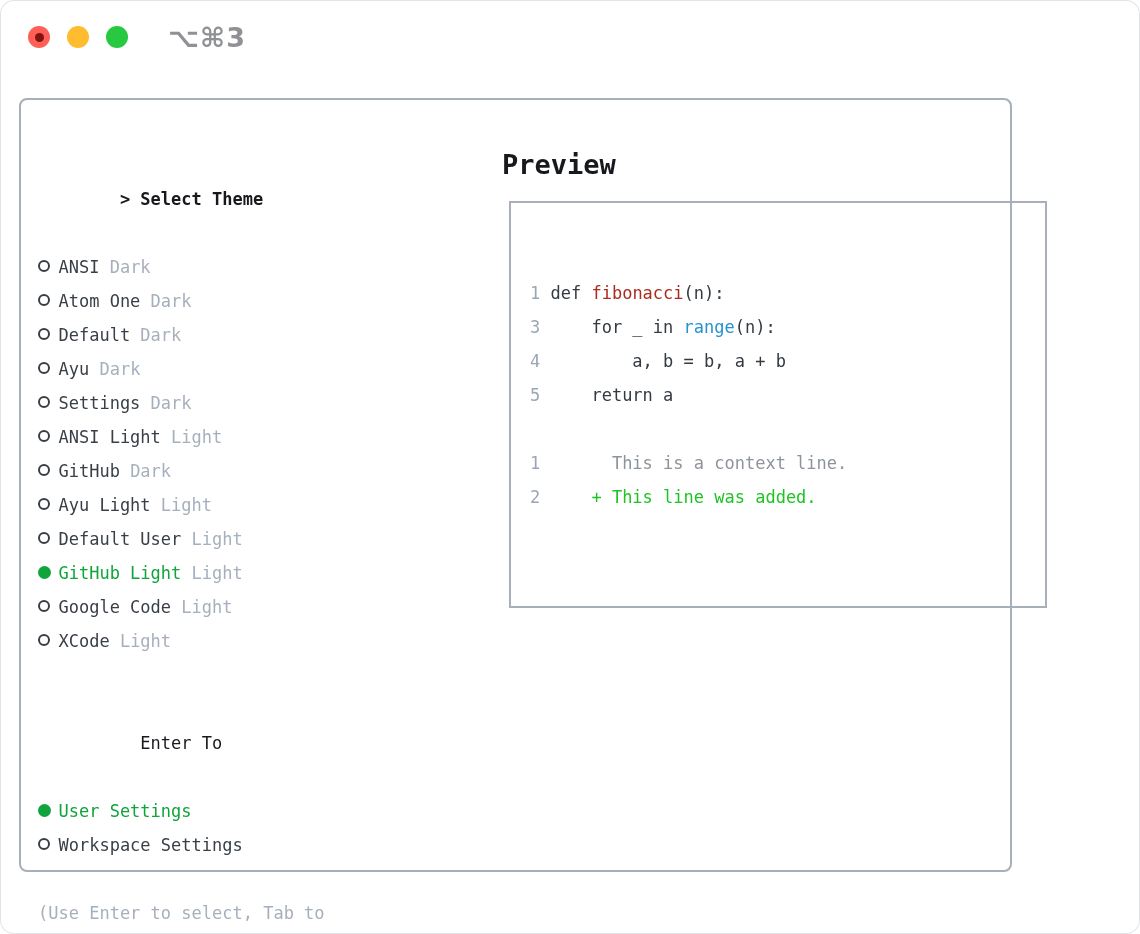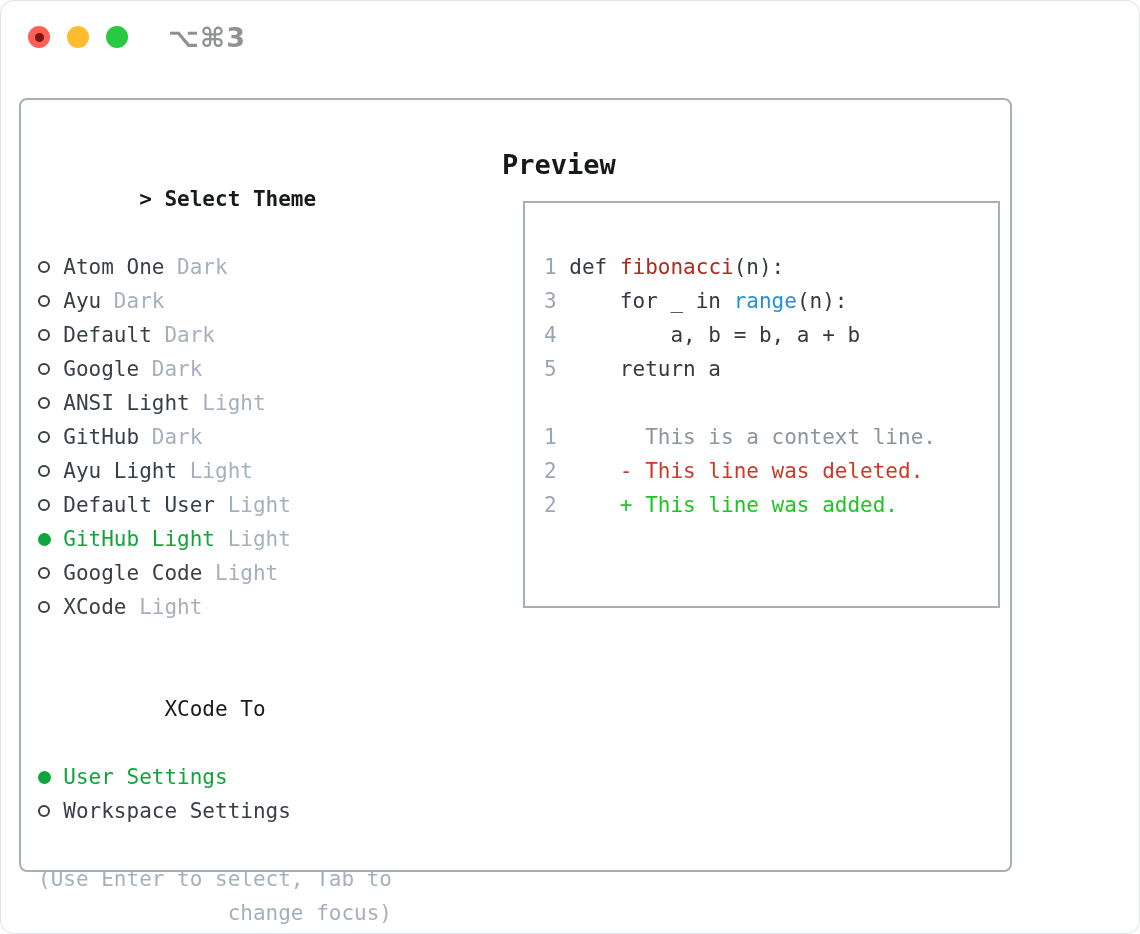--- a/index.html
+++ b/index.html
@@ -39,21 +39,21 @@
   
   .main-panel {
     position: absolute; left: 19px; top: 98px;
     width: 993px; height: 774px;
     border: 2px solid var(--panel-border, #a7afba);
     border-radius: 8px;
     box-sizing: border-box;
   }
   .col-left  { position: absolute; left: 17px; top: 48px; }
   .col-right { position: absolute; left: 481px; top: 48px; }
-  .row, .cline, .hint-line { font-size: 21px; line-height: 34px; white-space: pre; }
+  .row, .cline, .hint-line { font-size: 17px; line-height: 34px; white-space: pre; }
   .spacer { height: 34px; }
   
   .marker { display: inline-block; width: 2ch; }
   .prefix { font-weight: bold; color: var(--heading-black, #17191d); }
   .htext  { font-weight: bold; color: var(--heading-black, #17191d); }
   .apply-header { color: var(--heading-black, #17191d); }
   .dot {
     display: inline-block; width: 12px; height: 12px; box-sizing: border-box;
     border: 2px solid var(--item-dark, #41464d); border-radius: 50%;
     vertical-align: 1px;
@@ -63,25 +63,25 @@
     background: var(--accent-green, #11a43c);
     vertical-align: 0px;
   }
   .name   { color: var(--item-dark, #393f47); }
   .name.sel { color: var(--accent-green, #11a43c); }
   .suffix { color: var(--muted-gray, #a6b0bd); margin-left: 1ch; }
   .hint-line { color: var(--muted-gray, #a6b0bd); text-align: right; }
   
   .preview-header { font-size: 27px; line-height: 34px; font-weight: bold; color: var(--heading-black, #17191d); }
   .preview-box {
-    margin-left: 21px; margin-top: 19px;
-    width: 477px; height: 407px;
+    margin-left: 7px; margin-top: 19px;
+    width: 538px; height: 407px;
     border: 2px solid var(--panel-border, #a9b1bb);
     box-sizing: border-box;
-    padding: 47px 10px 0 19px;
+    padding: 73px 10px 0 19px;
     overflow: hidden;
   }
   .diff-block { margin-top: 34px; }
   .lineno { color: var(--lineno-gray, #9ba6b5); margin-right: 1ch; }
   .tok-code    { color: var(--code-dark, #343a41); }
   .tok-func    { color: var(--func-red, #ab2c1e); }
   .tok-num     { color: var(--number-teal, #0f7f86); }
   .tok-builtin { color: var(--builtin-blue, #2492d2); }
   .tok-context { color: var(--context-gray, #8d949c); }
   .tok-deleted { color: var(--deleted-red, #cb3a27); }
@@ -101,35 +101,36 @@
     <div class="win-title">⌥⌘3</div>
   </div>
 
   <div class="main-panel">
 
     <div class="col-left">
       <div class="row">
         <span class="marker prefix">&gt;</span><span class="htext">Select Theme</span>
       </div>
       <div id="theme-list">
+          <div class="row"><span class="marker"><span class="dot"></span></span><span class="name">ANSI</span><span class="suffix">Dark</span></div>
           <div class="row"><span class="marker"><span class="dot"></span></span><span class="name">Atom One</span><span class="suffix">Dark</span></div>
+          <div class="row"><span class="marker"><span class="dot"></span></span><span class="name">Default</span><span class="suffix">Dark</span></div>
           <div class="row"><span class="marker"><span class="dot"></span></span><span class="name">Ayu</span><span class="suffix">Dark</span></div>
-          <div class="row"><span class="marker"><span class="dot"></span></span><span class="name">Default</span><span class="suffix">Dark</span></div>
-          <div class="row"><span class="marker"><span class="dot"></span></span><span class="name">Google</span><span class="suffix">Dark</span></div>
+          <div class="row"><span class="marker"><span class="dot"></span></span><span class="name">Settings</span><span class="suffix">Dark</span></div>
           <div class="row"><span class="marker"><span class="dot"></span></span><span class="name">ANSI Light</span><span class="suffix">Light</span></div>
           <div class="row"><span class="marker"><span class="dot"></span></span><span class="name">GitHub</span><span class="suffix">Dark</span></div>
           <div class="row"><span class="marker"><span class="dot"></span></span><span class="name">Ayu Light</span><span class="suffix">Light</span></div>
           <div class="row"><span class="marker"><span class="dot"></span></span><span class="name">Default User</span><span class="suffix">Light</span></div>
           <div class="row"><span class="marker"><span class="dot dot-filled"></span></span><span class="name sel">GitHub Light</span><span class="suffix">Light</span></div>
           <div class="row"><span class="marker"><span class="dot"></span></span><span class="name">Google Code</span><span class="suffix">Light</span></div>
           <div class="row"><span class="marker"><span class="dot"></span></span><span class="name">XCode</span><span class="suffix">Light</span></div>
         </div>
       <div class="spacer"></div>
       <div class="row">
-        <span class="marker"></span><span class="apply-header">XCode To</span>
+        <span class="marker"></span><span class="apply-header">Enter To</span>
       </div>
       <div id="apply-list">
           <div class="row"><span class="marker"><span class="dot dot-filled"></span></span><span class="name sel">User Settings</span></div>
           <div class="row"><span class="marker"><span class="dot"></span></span><span class="name">Workspace Settings</span></div>
         </div>
       <div class="spacer"></div>
       <div id="hint-block">
           <div class="hint-line">(Use Enter to select, Tab to</div>
           <div class="hint-line">change focus)</div>
         </div>
@@ -139,20 +140,19 @@
       <div class="preview-header">Preview</div>
       <div class="preview-box">
         <div id="code-block">
             <div class="cline"><span class="lineno">1</span><span class="tok-code">def </span><span class="tok-func">fibonacci</span><span class="tok-code">(n):</span></div>
             <div class="cline"><span class="lineno">3</span><span class="tok-code">    for _ in </span><span class="tok-builtin">range</span><span class="tok-code">(n):</span></div>
             <div class="cline"><span class="lineno">4</span><span class="tok-code">        a, b = b, a + b</span></div>
             <div class="cline"><span class="lineno">5</span><span class="tok-code">    return a</span></div>
           </div>
         <div class="diff-block" id="diff-block">
             <div class="cline"><span class="lineno">1</span><span class="tok-context">      This is a context line.</span></div>
-            <div class="cline"><span class="lineno">2</span><span class="tok-deleted">    - This line was deleted.</span></div>
             <div class="cline"><span class="lineno">2</span><span class="tok-added">    + This line was added.</span></div>
           </div>
       </div>
     </div>
 
   </div>
 </div>
 
 </body></html>

